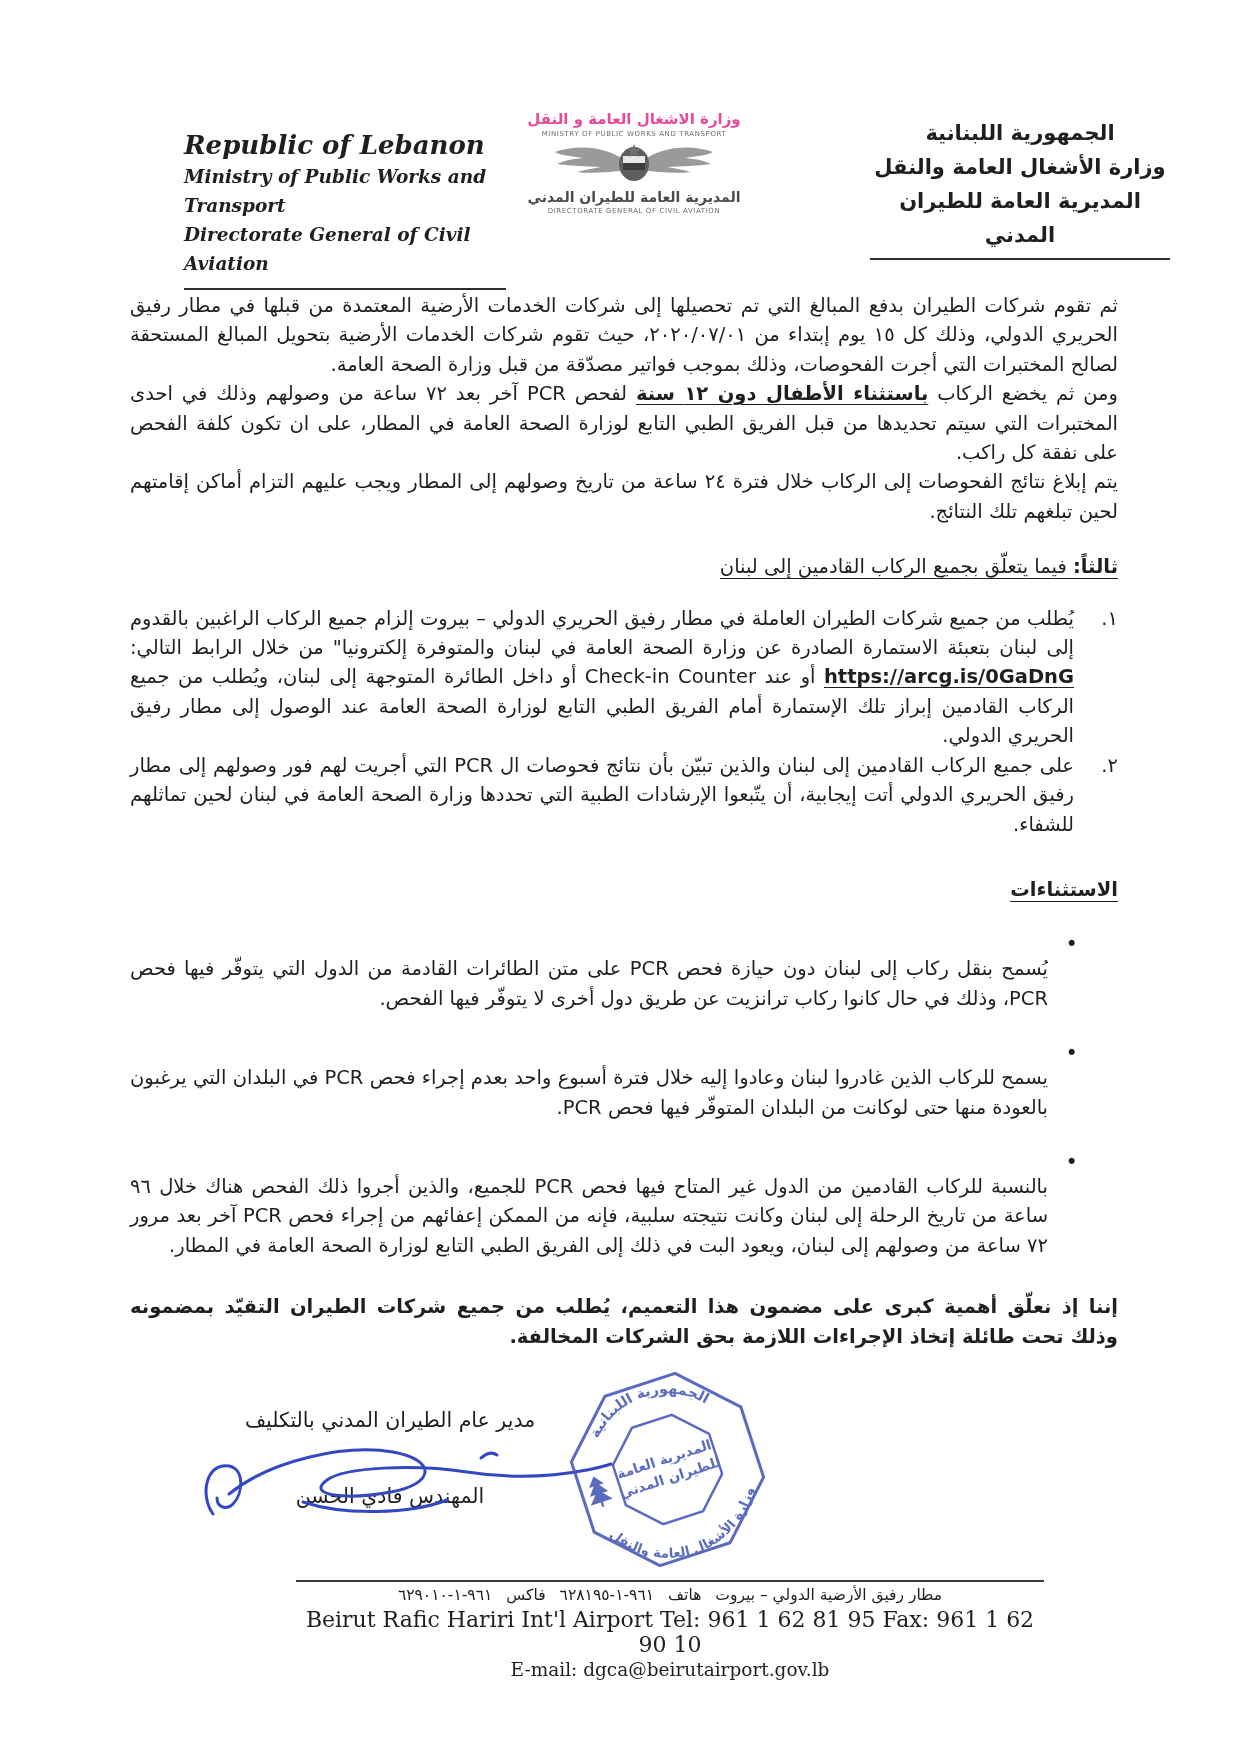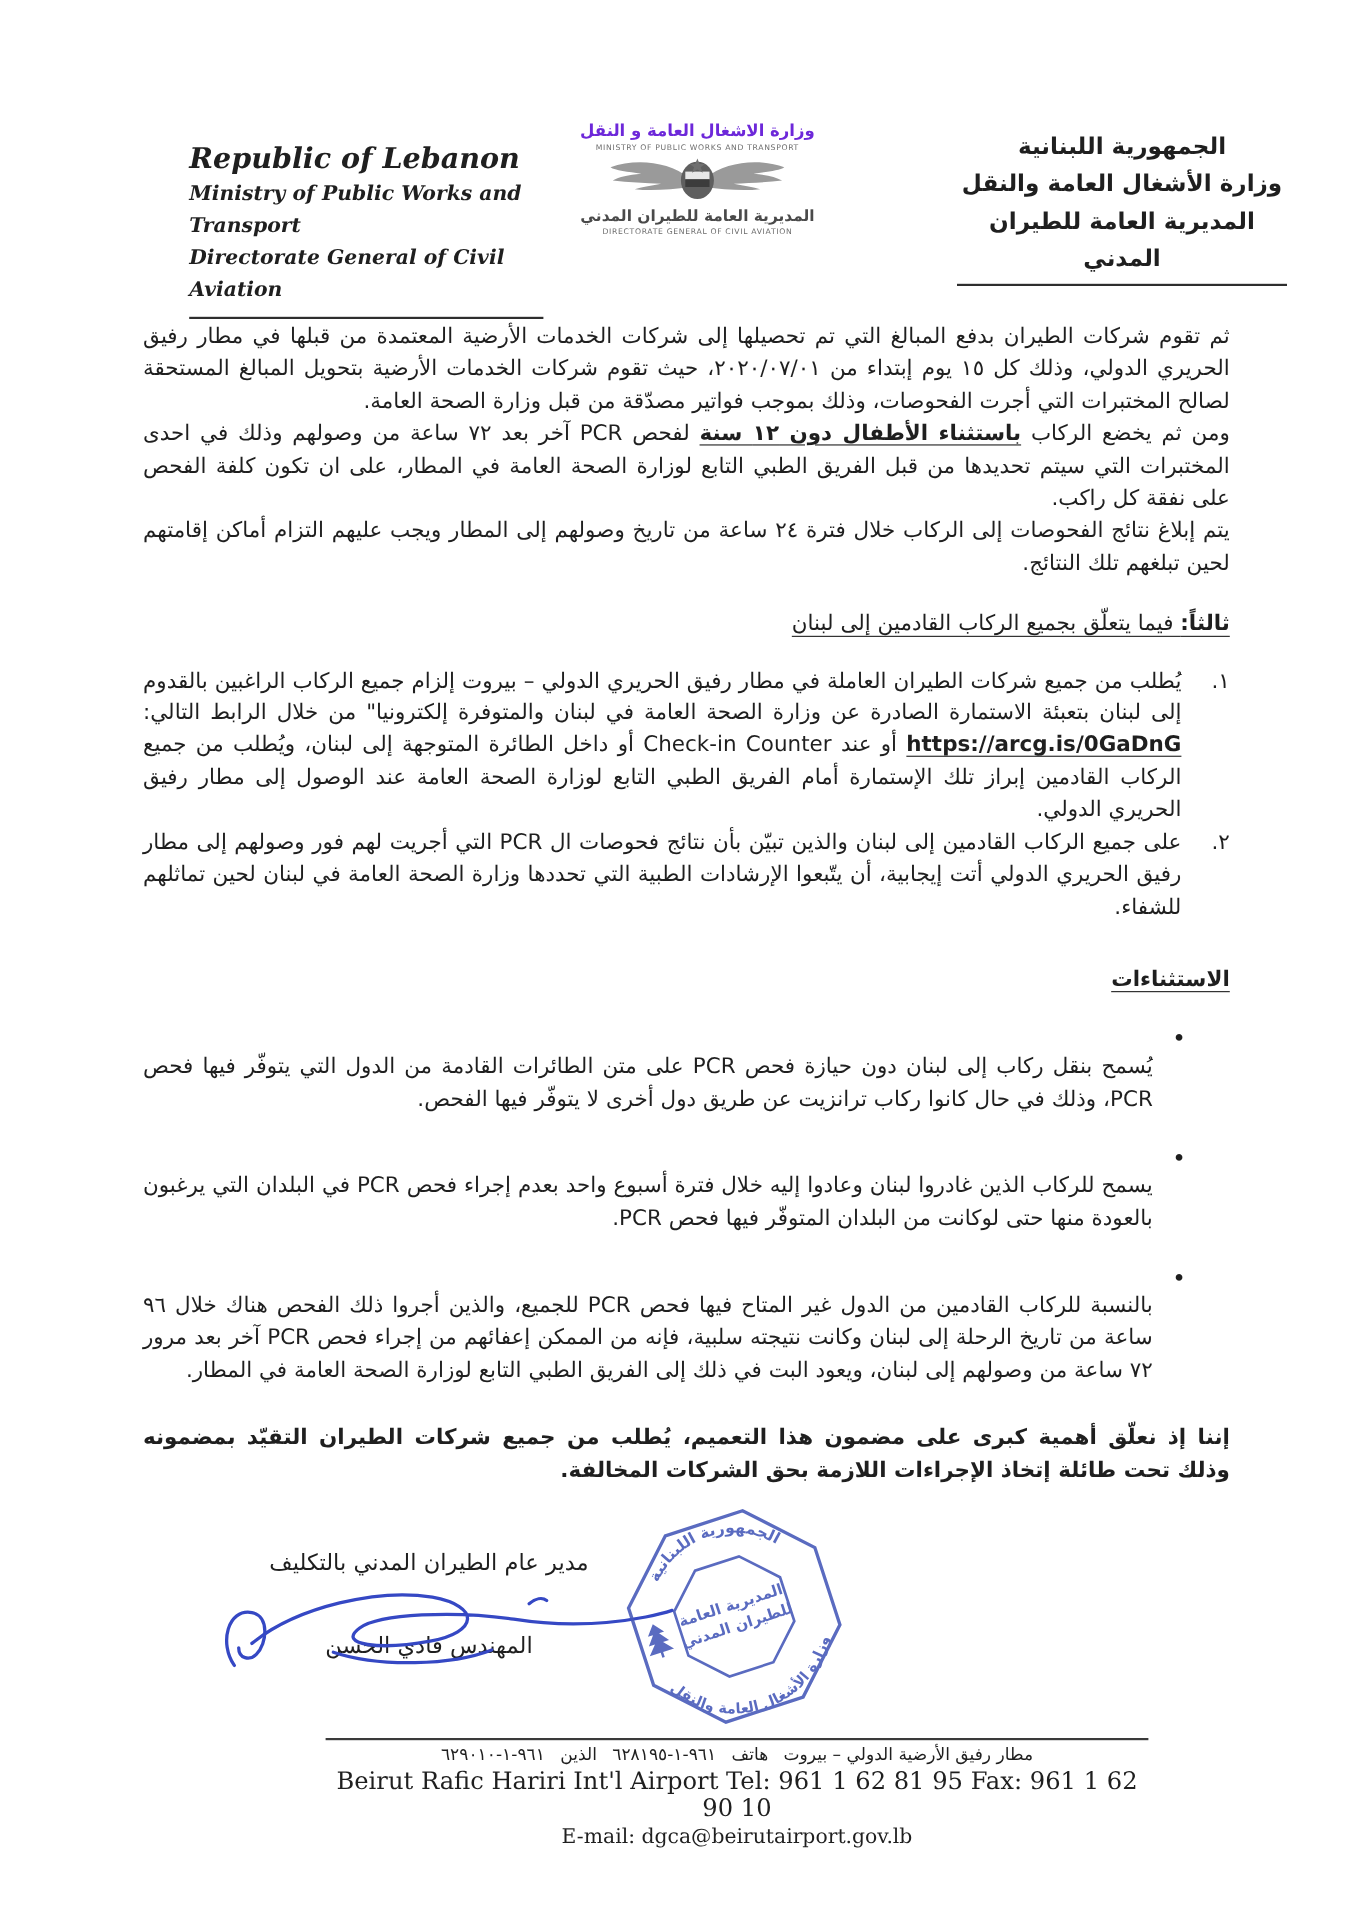--- a/index.html
+++ b/index.html
@@ -2,27 +2,27 @@
 <html><head>
 <meta charset="utf-8">
 <style>
   html,body{margin:0;padding:0;background:#e8e8e8;}
   .page{
     position:relative;width:1240px;height:1750px;background:#ffffff;
     font-family:"DejaVu Sans","Liberation Sans",sans-serif;color:#1f1f1f;
     overflow:hidden;margin:0 auto;
   }
   
-  .h-en{position:absolute;left:172px;top:128px;width:322px;
+  .h-en{position:absolute;left:184px;top:128px;width:322px;
     font-family:"DejaVu Serif","Liberation Serif",serif;font-style:italic;font-weight:bold;
     border-bottom:2px solid #2e2e2e;padding-bottom:10px;}
   .h-en .l1{font-size:26px;line-height:34px;}
   .h-en .l2,.h-en .l3{font-size:18.5px;line-height:29px;}
   .h-center{position:absolute;left:468px;top:110px;width:332px;text-align:center;}
-  .h-center .ar-top{font-size:15px;font-weight:bold;direction:rtl;color:#6d28d9;}
+  .h-center .ar-top{font-size:15px;font-weight:bold;direction:rtl;color:#ec4899;}
   .h-center .en-small{font-size:7px;letter-spacing:.6px;color:#6d6d6d;margin-top:2px;}
   .h-center .emblem-wrap{margin:2px auto 0;width:170px;height:48px;}
   .h-center .ar-bottom{font-size:14px;font-weight:bold;direction:rtl;color:#4a4a4a;margin-top:1px;}
   .h-ar{position:absolute;right:70px;top:116px;width:300px;direction:rtl;text-align:center;
     font-weight:bold;font-size:21px;line-height:34px;border-bottom:2px solid #2e2e2e;padding-bottom:6px;}
   
   .body{
     position:absolute;top:291px;right:122px;width:988px;direction:rtl;
     font-size:19.5px;line-height:29.4px;text-align:justify;
   }
@@ -169,20 +169,20 @@
         </g>
       </g>
     </svg>
   </div>
 
   <div class="footer">
     <div class="ar-line">
       <span>مطار رفيق الأرضية الدولي – بيروت</span>
       <span>هاتف</span>
       <span class="num">٩٦١-١-٦٢٨١٩٥</span>
-      <span>الذين</span>
+      <span>فاكس</span>
       <span class="num">٩٦١-١-٦٢٩٠١٠</span>
     </div>
     <div class="en-line">Beirut Rafic Hariri Int'l Airport Tel: 961 1 62 81 95 Fax: 961 1 62 90 10</div>
     <div class="email-line">E-mail: dgca@beirutairport.gov.lb</div>
   </div>
 
 </div>
 
 </body></html>

